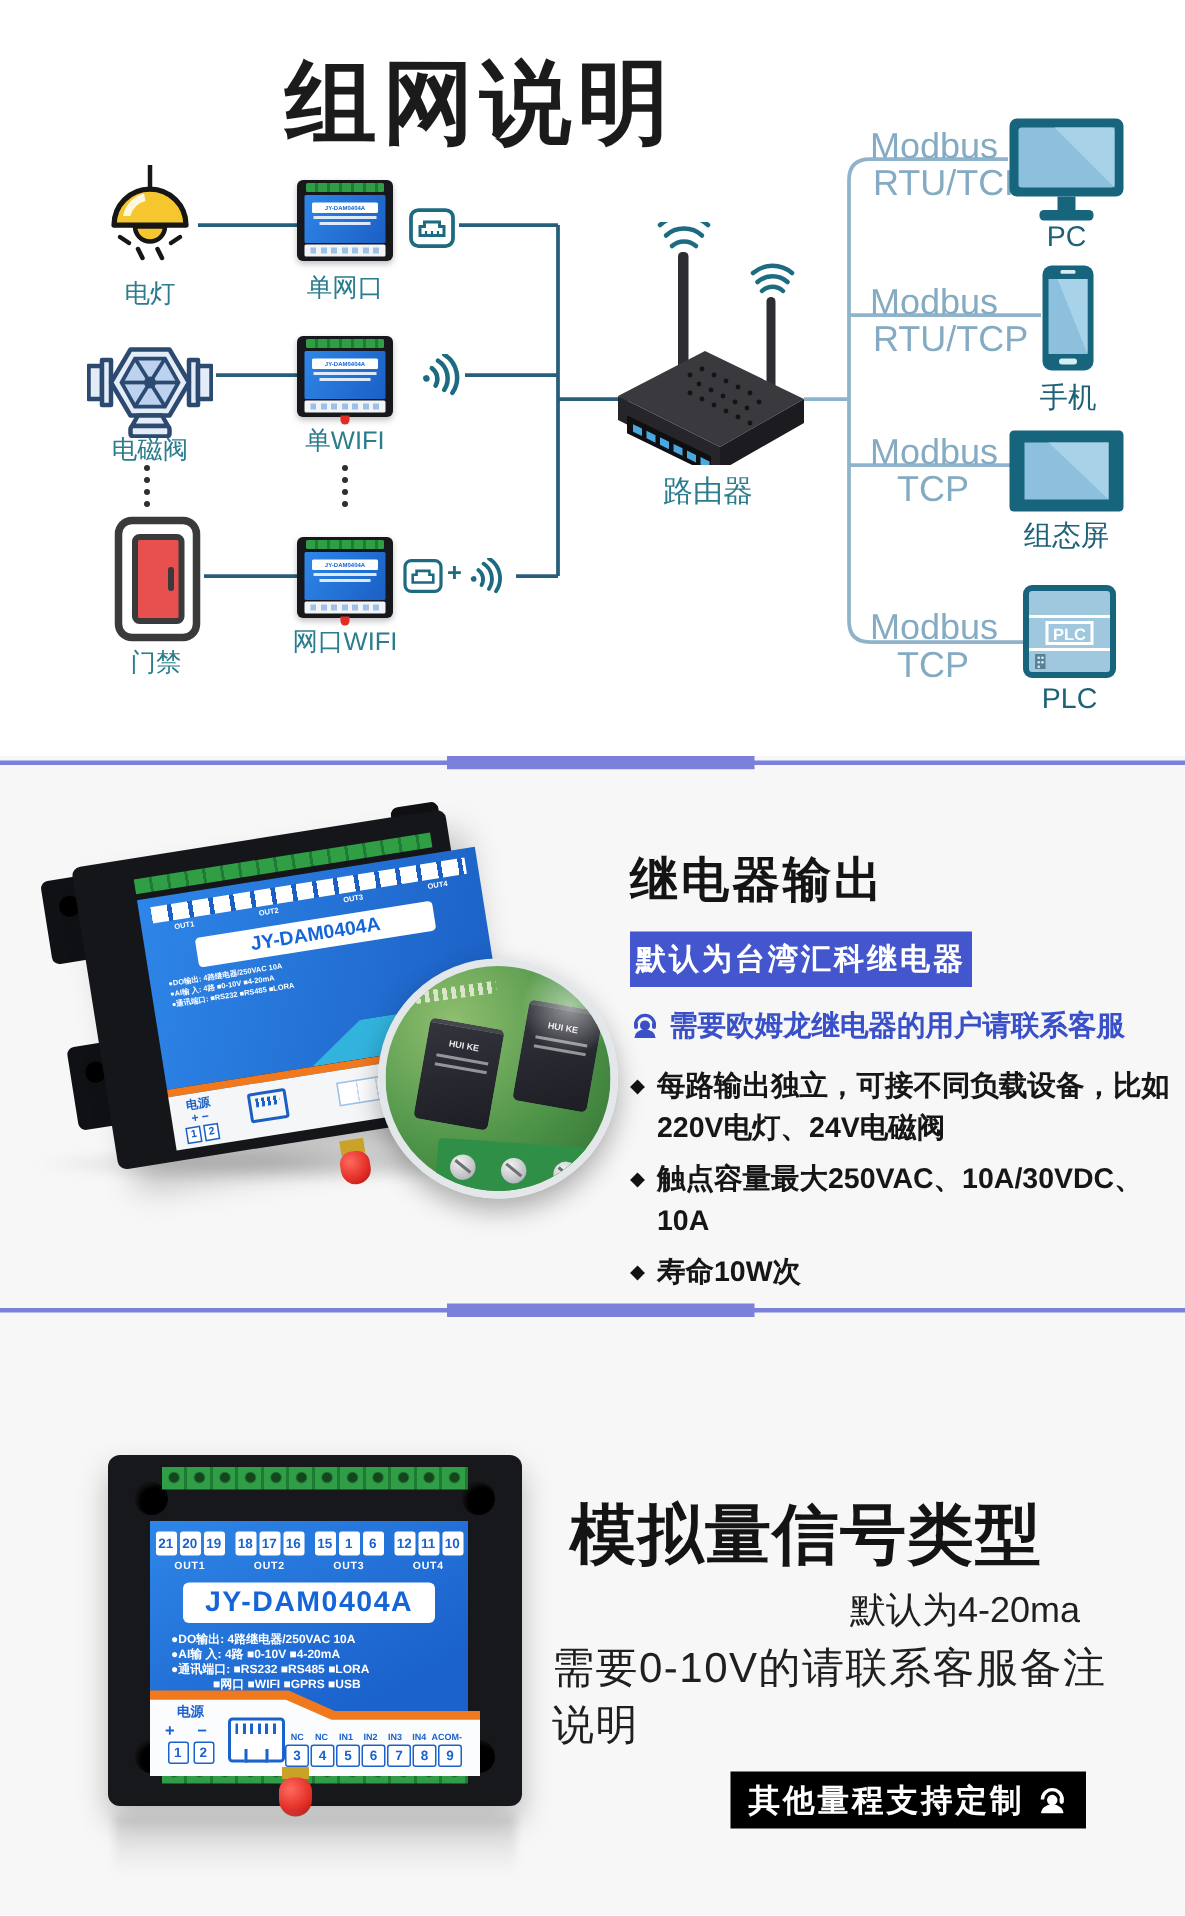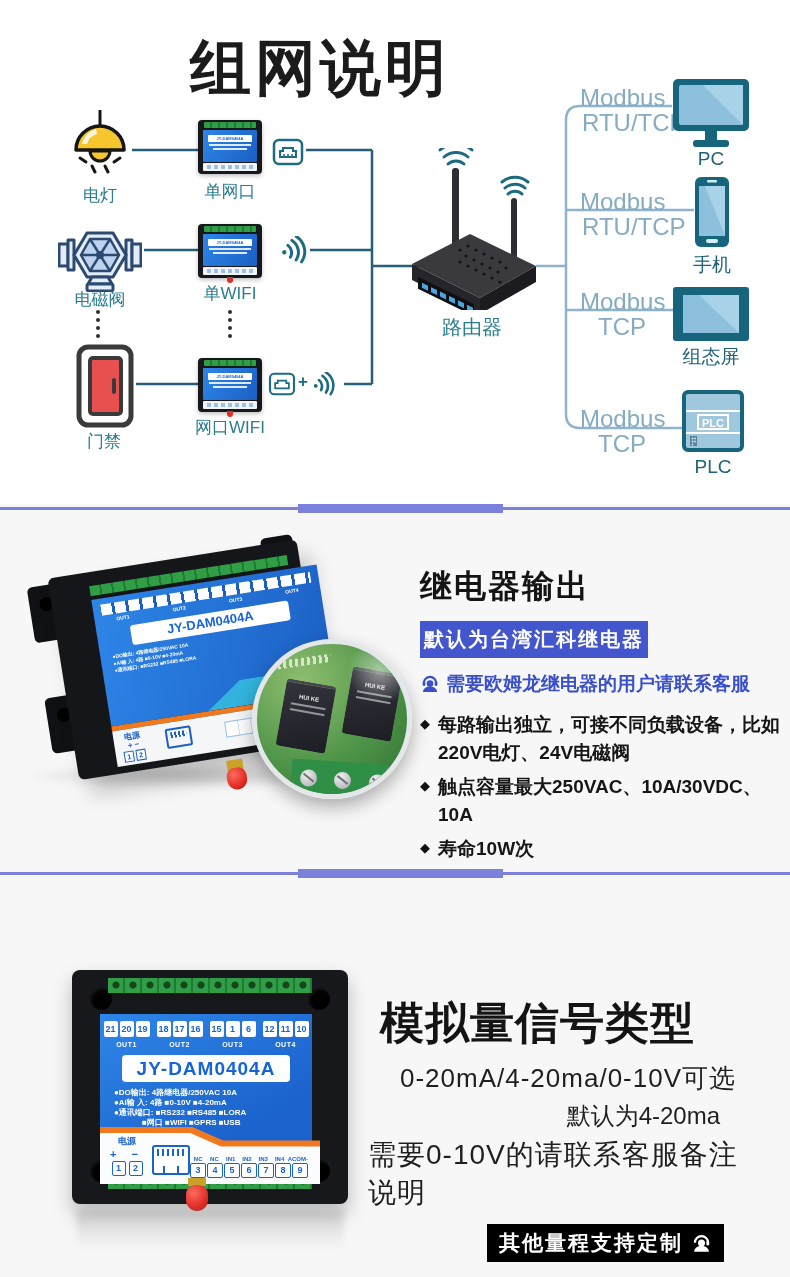--- a/index.html
+++ b/index.html
@@ -611,21 +611,20 @@
           </div>
         </div>
       </div>
 
       <div class="front-ant"></div>
       <div class="front-refl"></div>
     </div>
 
     <div class="analog-text">
       <h2 class="analog-title">模拟量信号类型</h2>
-      <div class="analog-l1">0-20mA/4-20ma/0-10V可选</div>
       <div class="analog-l2">默认为4-20ma</div>
       <div class="analog-l3">需要0-10V的请联系客服备注说明</div>
       <div class="badge-black">
         <span>其他量程支持定制</span>
         <svg width="21" height="21" viewBox="0 0 24 24">
           <path d="M4.5 11a7.5 7.5 0 0 1 15 0" fill="none" stroke="#fff" stroke-width="2.6"></path>
           <circle cx="12" cy="11.5" r="4" fill="#fff"></circle>
           <path d="M3.5 21.5a8.5 6.8 0 0 1 17 0z" fill="#fff"></path>
           <rect x="17.6" y="9" width="3.2" height="5.4" rx="1.6" fill="#fff"></rect>
         </svg>

